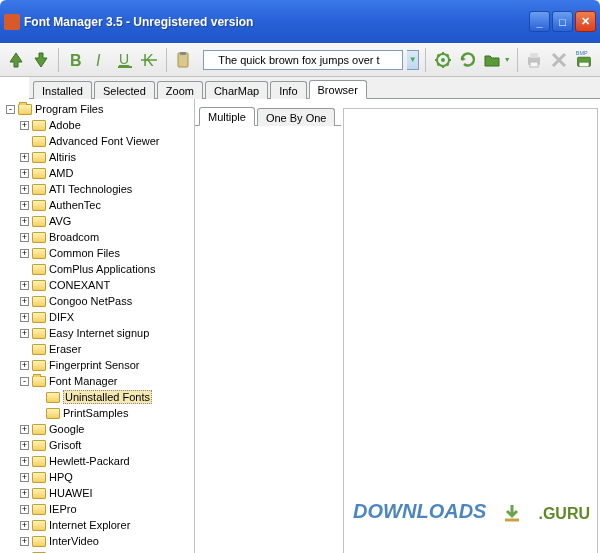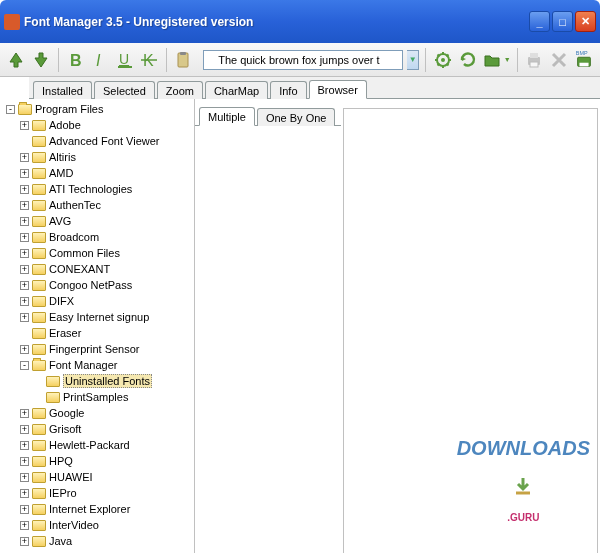--- a/index.html
+++ b/index.html
@@ -41,23 +41,23 @@
 .sub-tabs { height: 20px; display: flex; align-items: flex-end; padding: 2px 4px 0; border-bottom: 1px solid #919b9c; }
 .preview-area { flex: 1; background: #fff; border: 1px solid #c0c0c0; margin: 2px; }
 .list-header { height: 18px; background: linear-gradient(#fff, #e8e8e8); border-top: 1px solid #c0c0c0; display: flex; }
 .list-col { padding: 2px 6px; border-right: 1px solid #c0c0c0; font-size: 11px; }
 .list-body { height: 40px; background: #fff; border-top: 1px solid #c0c0c0; }
 
 .statusbar { height: 12px; background: #e8e8e8; display: flex; }
 .status-scroll { flex: 1; background: #dce8f5; border: 1px solid #a0b0c0; margin: 0 2px; height: 12px; position: relative; }
 .status-thumb { position: absolute; left: 0; width: 30px; height: 10px; background: linear-gradient(#c8dcf5, #90b8e8); border: 1px solid #6a8; border-radius: 2px; }
 
-.watermark { position: absolute; bottom: 30px; right: 10px; font-size: 20px; font-weight: bold; font-style: italic; color: #3a7ab8; opacity: 0.9; display: flex; align-items: center; gap: 16px; pointer-events: none; flex-direction: column; }
+.watermark { position: absolute; bottom: 30px; right: 10px; font-size: 20px; font-weight: bold; font-style: italic; color: #3a7ab8; opacity: 0.9; display: flex; align-items: flex-end; gap: 16px; pointer-events: none; }
 .watermark .dl-icon { width: 20px; height: 20px; }
-.watermark .guru { color: #be185d; font-size: 10px; font-style: normal; }
+.watermark .guru { color: #4d7c0f; font-size: 16px; font-style: normal; }
 
 ::-webkit-scrollbar { width: 16px; }
 ::-webkit-scrollbar-track { background: #f0f4f8; }
 ::-webkit-scrollbar-thumb { background: linear-gradient(to right, #c8dcf5, #a8c8e8); border: 1px solid #7090b0; border-radius: 2px; }
 ::-webkit-scrollbar-button { background: #dce8f5; border: 1px solid #a0b0c0; height: 16px; }
 </style>
 </head>
 <body>
 
 <div class="titlebar">
@@ -213,20 +213,25 @@
             <div class="expander">+</div>
             <div class="folder-icon"></div>
             <span class="node-label">Broadcom</span>
           </div>
           <div class="tree-node l1">
             <div class="expander">+</div>
             <div class="folder-icon"></div>
             <span class="node-label">Common Files</span>
           </div>
           <div class="tree-node l1">
+            <div class="expander spacer"></div>
+            <div class="folder-icon"></div>
+            <span class="node-label">ComPlus Applications</span>
+          </div>
+          <div class="tree-node l1">
             <div class="expander">+</div>
             <div class="folder-icon"></div>
             <span class="node-label">CONEXANT</span>
           </div>
           <div class="tree-node l1">
             <div class="expander">+</div>
             <div class="folder-icon"></div>
             <span class="node-label">Congoo NetPass</span>
           </div>
           <div class="tree-node l1">

